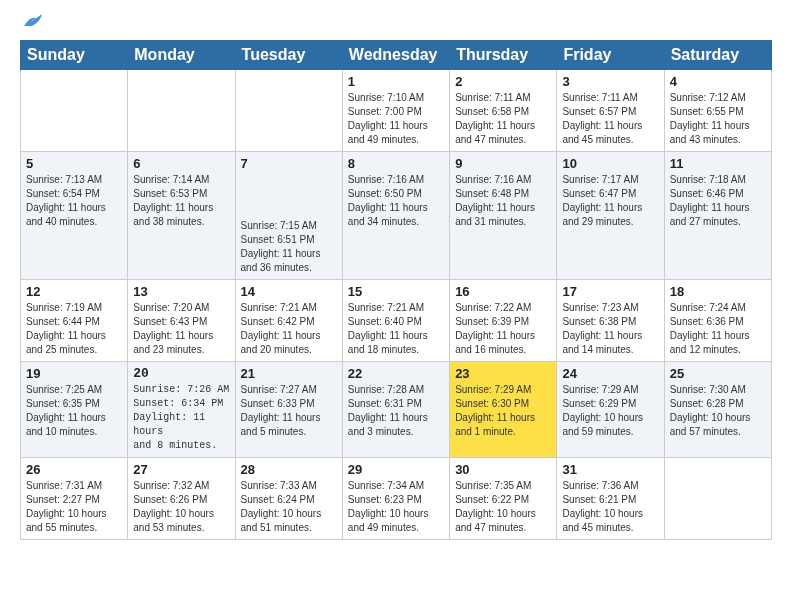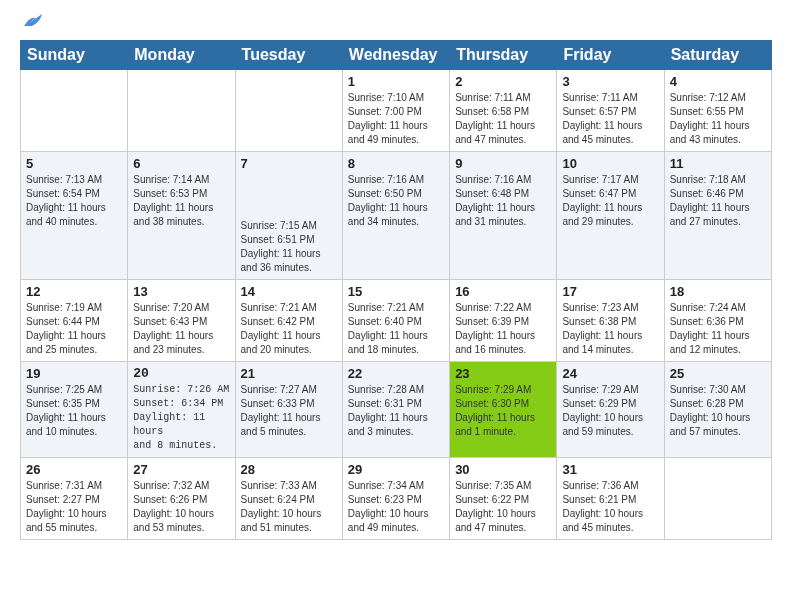--- a/index.html
+++ b/index.html
@@ -273,21 +273,21 @@
 Daylight: 11 hours
 and 5 minutes.</div>
           </td>
           <td style="background: rgb(240, 244, 248);">
             <span class="day-num">22</span>
             <div class="day-info" style="white-space: pre-line;">Sunrise: 7:28 AM
 Sunset: 6:31 PM
 Daylight: 11 hours
 and 3 minutes.</div>
           </td>
-          <td style="background: #84cc16; margin-top: 40px;">
+          <td style="background: #fde047; margin-top: 40px;">
             <span class="day-num">23</span>
             <div class="day-info" style="white-space: pre-line;">Sunrise: 7:29 AM
 Sunset: 6:30 PM
 Daylight: 11 hours
 and 1 minute.</div>
           </td>
           <td style="background: rgb(240, 244, 248);">
             <span class="day-num">24</span>
             <div class="day-info" style="white-space: pre-line;">Sunrise: 7:29 AM
 Sunset: 6:29 PM

